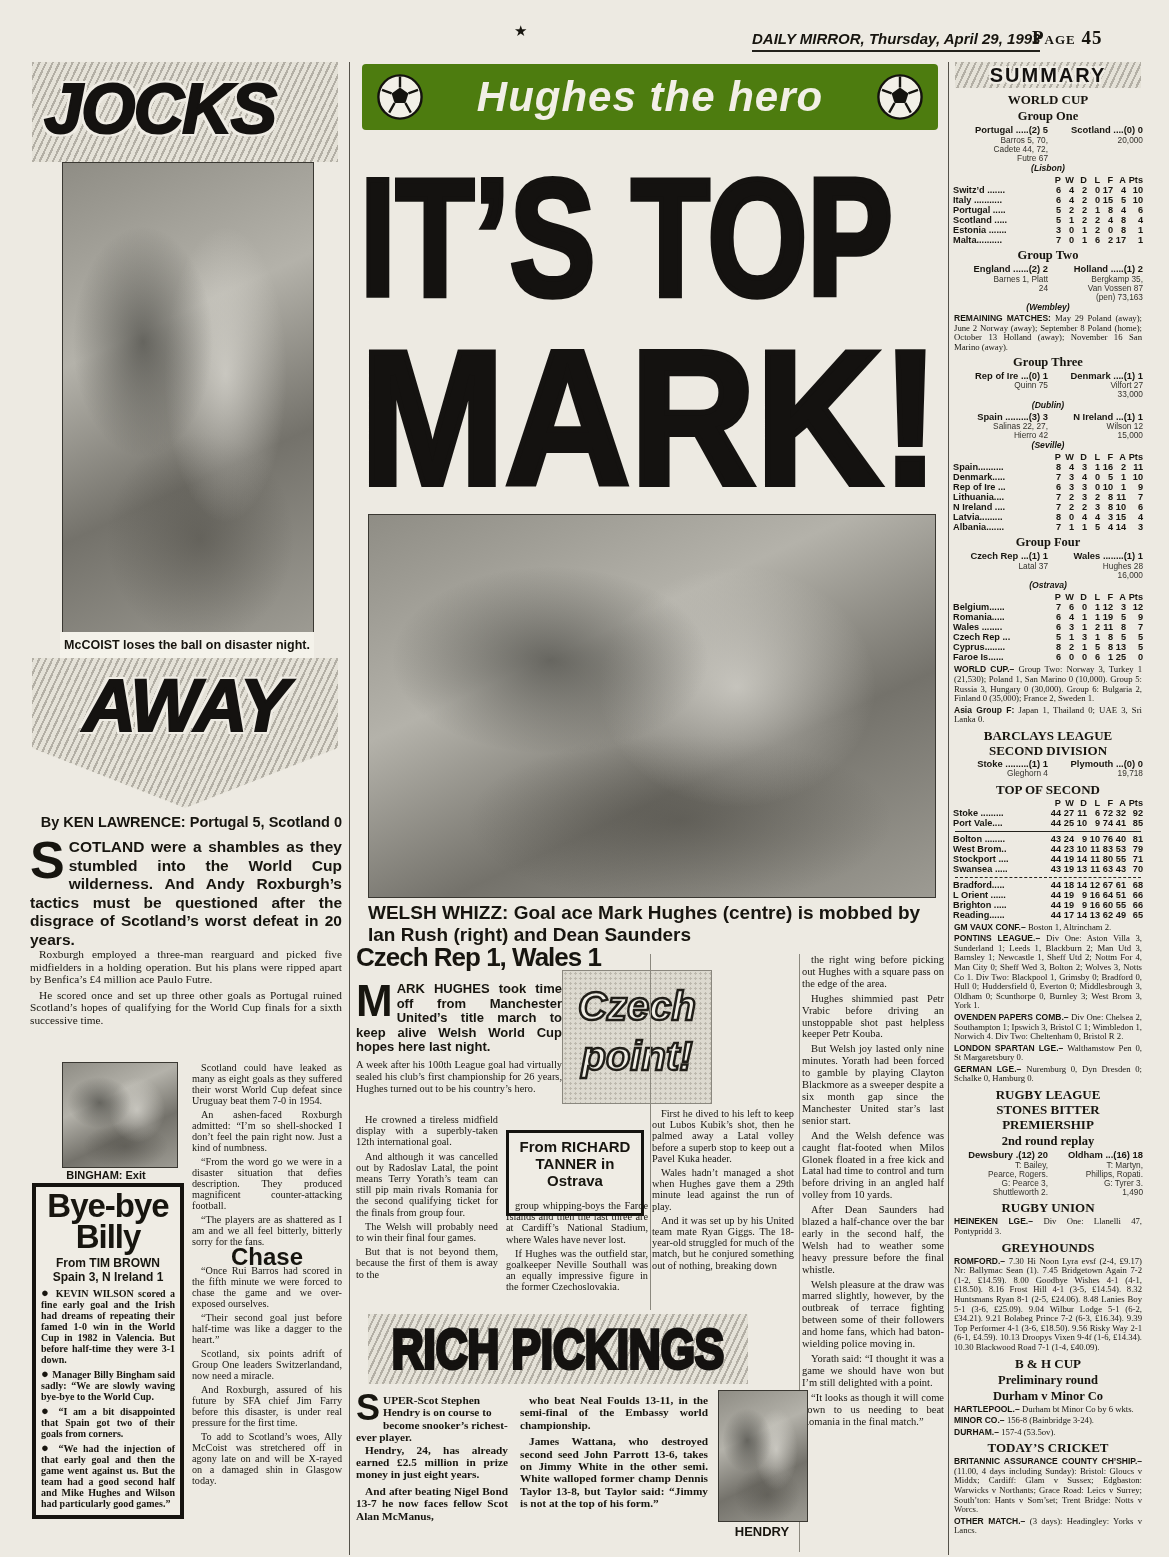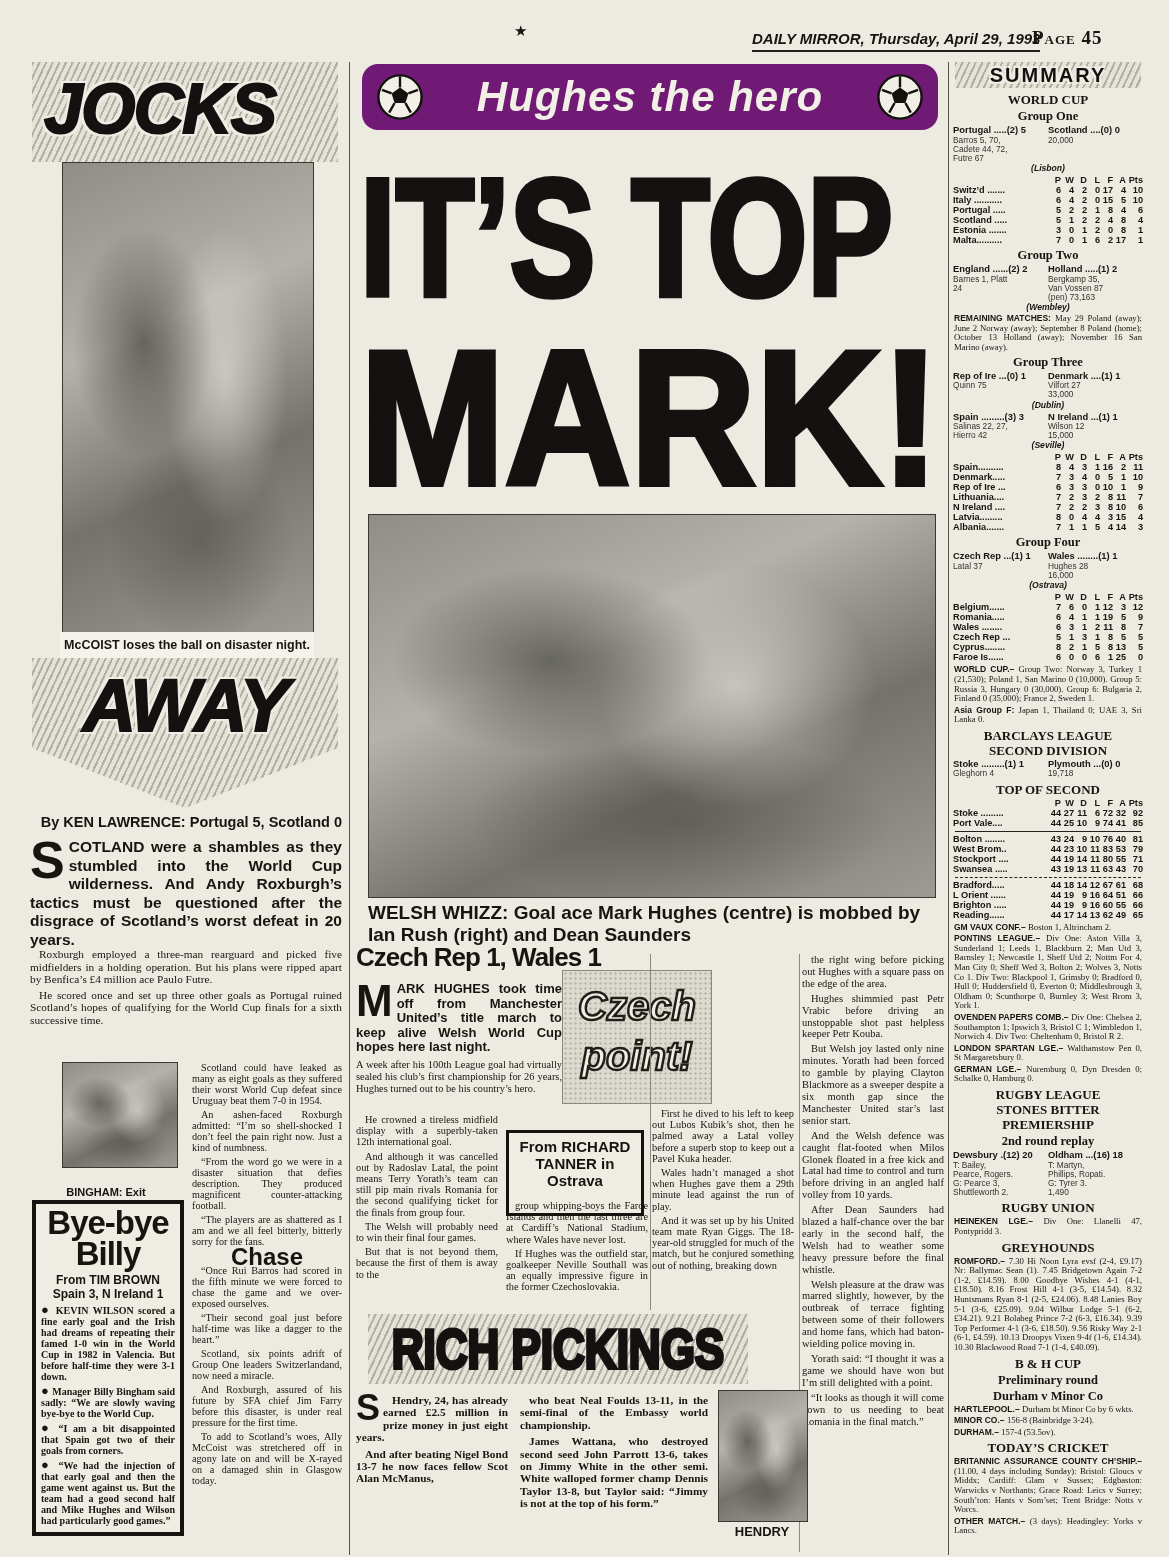--- a/index.html
+++ b/index.html
@@ -35,35 +35,35 @@
      clip-path:polygon(0 0,100% 0,100% 60%,50% 100%,0 60%);}
   #away-banner span{display:block;font-size:74px;line-height:96px;text-align:center;letter-spacing:-2px;}
   #ken-byline{top:752px;left:0;width:312px;font-weight:bold;font-size:14.5px;}
   #lead{top:776px;left:0;width:312px;font-weight:bold;font-size:15.5px;line-height:18.5px;text-align:justify;}
   .dropcap{float:left;font-family:"Liberation Sans",sans-serif;font-weight:bold;font-size:52px;
      line-height:40px;padding:2px 4px 0 0;}
   #left-paras{top:886px;left:0;width:312px;font-size:11.3px;line-height:12.6px;}
   .body p{margin:0 0 3px;text-align:justify;text-indent:9px;}
   #left-sub-l{left:0;top:1000px;width:152px;}
   #bingham-photo{margin-left:32px;width:114px;height:104px;}
-  #bingham-cap{width:152px;text-align:center;font-weight:bold;font-size:11px;line-height:15px;margin-top:17px;}
+  #bingham-cap{width:152px;text-align:center;font-weight:bold;font-size:11px;line-height:15px;}
   #byebye-box{margin-left:2px;width:134px;border:4px solid #15130f;padding:3px 5px;background:#efece4;}
   .bb-title{font-family:"Liberation Sans",sans-serif;font-weight:bold;font-size:33px;line-height:31px;
      text-align:center;letter-spacing:-1px;}
   .bb-from{text-align:center;font-weight:bold;font-size:12px;line-height:14px;font-family:"Liberation Sans",sans-serif;margin-top:4px;}
   #byebye-bullets{margin-top:3px;font-weight:bold;font-size:10px;line-height:11px;}
   #byebye-bullets p{margin:0 0 3px;text-align:justify;}
   .dot{font-size:13px;}
   #left-sub-r{left:162px;top:1000px;width:150px;font-size:10.2px;line-height:11px;}
   #chase-head{font-family:"Liberation Sans",sans-serif;font-weight:bold;font-size:24px;
      text-align:center;margin:4px 0 3px;}
 
   
   #middle{left:356px;top:62px;width:590px;height:1495px;}
-  #hero-banner{left:6px;top:2px;width:576px;height:66px;background:#701a75;border-radius:16px;
+  #hero-banner{left:6px;top:2px;width:576px;height:66px;background:#4d7c0f;border-radius:4px;
      display:flex;align-items:center;justify-content:space-between;padding:0 14px;box-sizing:border-box;}
   #hero-banner span{color:#f2efe7;font-family:"Liberation Sans",sans-serif;font-weight:bold;
      font-style:italic;font-size:42px;letter-spacing:1px;}
   .ball{width:48px;height:48px;}
   .mega{font-family:"Liberation Sans",sans-serif;font-weight:bold;color:#141210;
      -webkit-text-stroke:5px #141210;letter-spacing:0px;transform-origin:left top;white-space:nowrap;}
   #hl1{left:4px;top:80px;font-size:146px;transform:scale(.88,1.14);}
   #hl2{left:4px;top:248px;font-size:164px;transform:scale(1.06,1.16);}
   #main-photo{left:12px;top:452px;width:566px;height:382px;}
   #main-cap{left:12px;top:840px;width:566px;font-weight:bold;font-size:19px;
@@ -104,21 +104,21 @@
 
   
   #summary{left:951px;top:62px;width:194px;height:1495px;overflow:hidden;}
   #sum-banner{height:26px;margin:0 4px 4px;text-align:center;}
   #sum-banner span{font-family:"Liberation Sans",sans-serif;font-weight:bold;font-size:20px;
      line-height:26px;letter-spacing:2px;color:#141210;
      text-shadow:-2px -2px 0 #efece4,2px -2px 0 #efece4,-2px 2px 0 #efece4,2px 2px 0 #efece4;}
   .mhead{text-align:center;font-weight:bold;font-size:13px;line-height:15px;margin-top:3px;}
   .mhead2{text-align:center;font-weight:bold;font-size:12.5px;line-height:14px;margin:2px 0;}
   .res{margin:1px 2px 2px;}
-  .res-grid{display:flex;gap:0;}
+  .res-grid{display:flex;gap:0;text-align:right;}
   .res-grid>div{flex:1;min-width:0;}
   .res-line{font-family:"Liberation Sans",sans-serif;font-weight:bold;font-size:9.4px;line-height:10.5px;white-space:nowrap;}
   .res-sub{font-family:"Liberation Sans",sans-serif;font-size:8.3px;line-height:9.2px;color:#33312b;white-space:pre-line;}
   .res-venue{text-align:center;font-family:"Liberation Sans",sans-serif;font-weight:bold;font-style:italic;
      font-size:8.6px;line-height:10px;margin-bottom:2px;}
   .tbl{margin:1px 2px 3px;font-family:"Liberation Sans",sans-serif;font-weight:bold;font-size:9.2px;}
   .trow{display:flex;line-height:10px;height:10px;}
   .tname{flex:1;overflow:hidden;white-space:nowrap;}
   .tnum{width:13px;text-align:right;}
   .tnum:last-child{width:17px;}
@@ -251,21 +251,21 @@
         <p>Yorath said: “I thought it was a game we should have won but I’m still delighted with a point.</p>
         <p>“It looks as though it will come down to us needing to beat Romania in the final match.”</p>
       </div>
     <div class="colrule abs" style="left:294px"></div>
     <div class="colrule abs" style="left:443px;height:598px"></div>
 
     <div id="rich-banner" class="abs hatch">
       <span>RICH PICKINGS</span>
     </div>
     <div id="rc1" class="abs rich-col">
-      <span class="dropcap2">S</span>
+      <span class="dropcap2">S</span><span class="rich-intro">UPER-Scot Stephen Hendry is on course to become snooker’s richest-ever player.</span>
       <div>
           <p>Hendry, 24, has already earned £2.5 million in prize money in just eight years.</p>
           <p>And after beating Nigel Bond 13-7 he now faces fellow Scot Alan McManus,</p>
         </div>
     </div>
     <div id="rc2" class="abs rich-col">
         <p>who beat Neal Foulds 13-11, in the semi-final of the Embassy world championship.</p>
         <p>James Wattana, who destroyed second seed John Parrott 13-6, takes on Jimmy White in the other semi. White walloped former champ Dennis Taylor 13-8, but Taylor said: “Jimmy is not at the top of his form.”</p>
       </div>
     <div id="hendry-photo" class="abs photo"></div>

